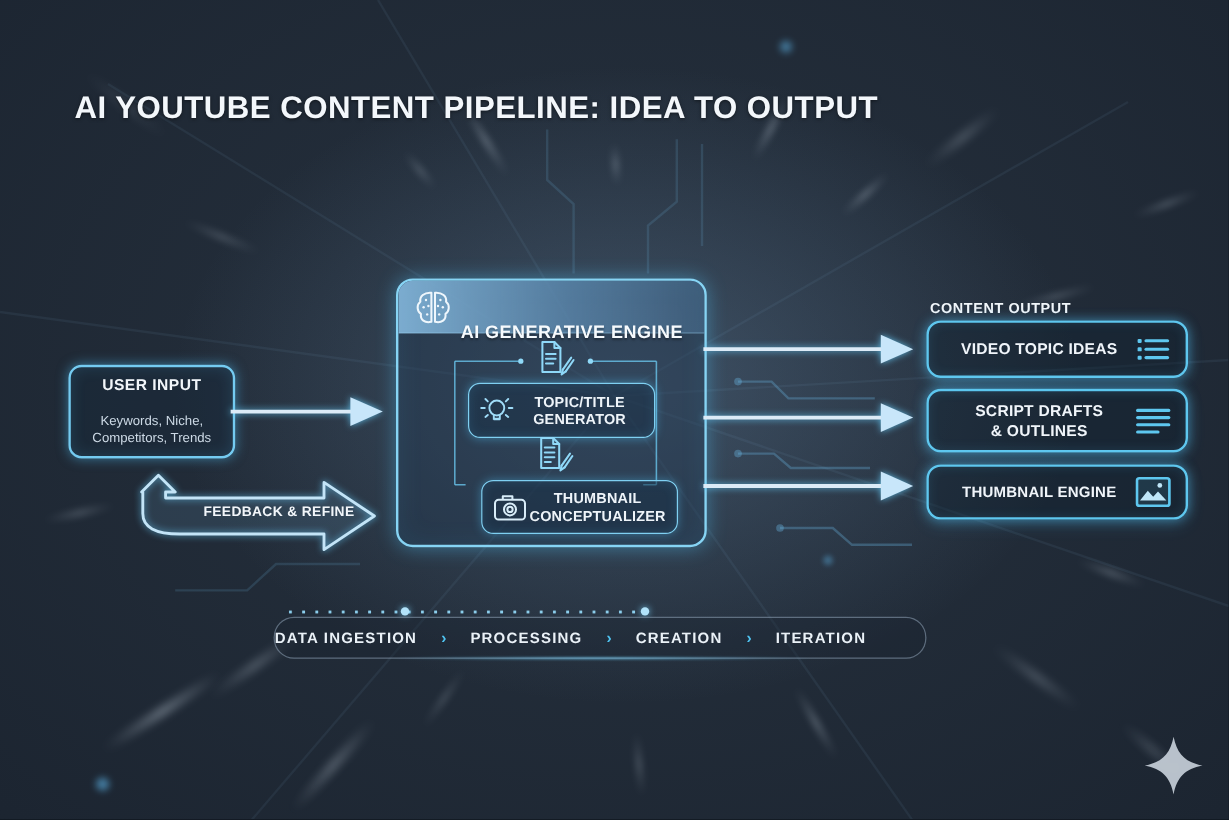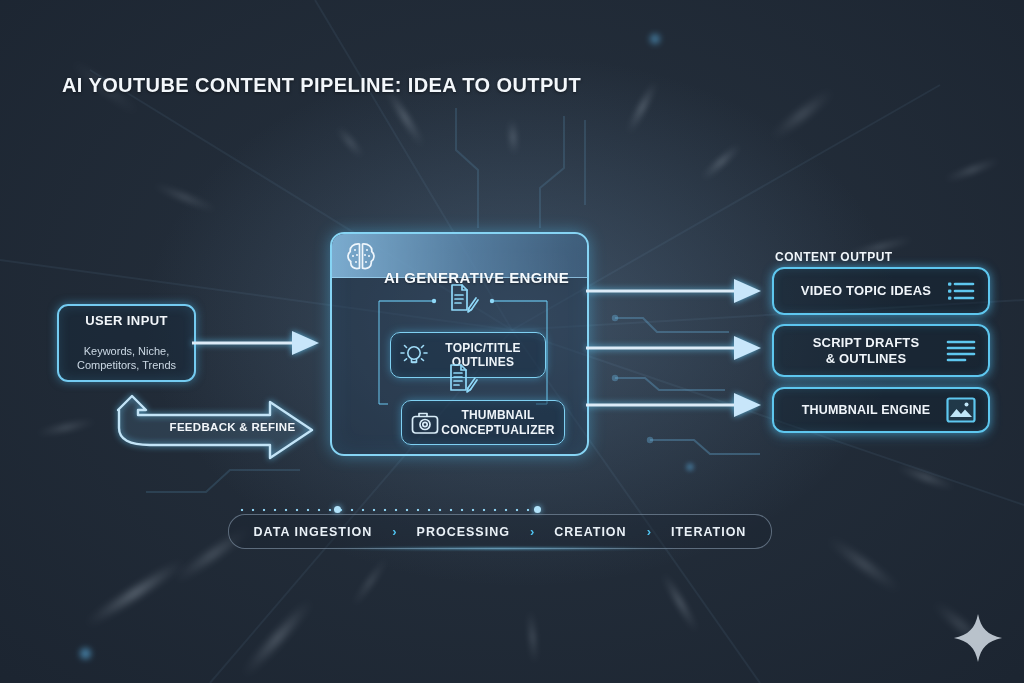--- a/index.html
+++ b/index.html
@@ -9,21 +9,21 @@
     background:
       radial-gradient(ellipse 540px 380px at 51% 47%, rgba(115,150,185,0.32), rgba(0,0,0,0) 70%),
       radial-gradient(ellipse 1300px 950px at 50% 45%, #27323f 0%, #1c2531 55%, #151c27 100%);
   }
   .streak{position:absolute;border-radius:50%;
     background:linear-gradient(90deg, rgba(220,235,248,0) 0%, rgba(225,238,250,1) 50%, rgba(220,235,248,0) 100%);}
   .cdot{position:absolute;border-radius:50%;background:#5db4e8;}
   svg{display:block;}
   .glowline{filter:drop-shadow(0 0 3px rgba(100,200,245,0.85));}
 
-  .title{position:absolute;left:62px;top:74px;font-size:20px;font-weight:700;
+  .title{position:absolute;left:62px;top:74px;font-size:26px;font-weight:700;
     color:#f3f7fb;letter-spacing:0.4px;text-shadow:0 1px 3px rgba(0,0,0,0.5);}
 
   
   .nbox{position:absolute;border:2px solid #74cbf1;border-radius:11px;
     background:rgba(22,40,58,0.45);
     box-shadow:0 0 10px rgba(80,190,240,0.50), inset 0 0 12px rgba(80,190,240,0.16);}
   .user-input{left:57px;top:304px;width:135px;height:74px;display:flex;flex-direction:column;
     align-items:center;justify-content:center;text-align:center;}
   .user-input .t{font-size:13px;font-weight:700;color:#f2f6fa;letter-spacing:.4px;margin-bottom:17px;}
   .user-input .s{font-size:11px;color:#ccd9e5;line-height:1.25;}
@@ -36,21 +36,21 @@
     background:linear-gradient(90deg, rgba(128,178,214,0.95) 0%, rgba(100,148,188,0.70) 55%, rgba(82,124,162,0.45) 100%);
     border-bottom:1px solid rgba(160,215,245,0.75);
     display:flex;align-items:center;padding:0 12px;}
   .engine-header .ht{flex:1;text-align:center;font-size:15px;font-weight:700;color:#f6fafd;
     letter-spacing:.4px;text-shadow:0 1px 2px rgba(0,0,0,0.35);margin-top:44px;}
   .module{position:absolute;border:1.5px solid #7fd0f2;border-radius:10px;
     background:rgba(26,48,70,0.55);display:flex;align-items:center;padding:0 8px;
     box-shadow:0 0 8px rgba(80,190,240,0.45), inset 0 0 10px rgba(80,190,240,0.15);}
   .module .lines{flex:1;text-align:center;font-size:12px;font-weight:700;color:#eef4f9;
     line-height:1.18;letter-spacing:.2px;}
-  .mod-topic{left:58px;top:85px;width:138px;height:44px;margin-top:13px;}
+  .mod-topic{left:58px;top:85px;width:138px;height:44px;}
   .mod-thumb{left:69px;top:166px;width:146px;height:43px;}
   .docicon{position:absolute;}
 
   
   .out-header{position:absolute;left:775px;top:250px;font-size:12px;font-weight:700;
     color:#f1f6fa;letter-spacing:.5px;}
   .obox{position:absolute;left:772px;width:190px;border:2px solid #5ec7ef;border-radius:12px;
     background:rgba(16,32,48,0.40);display:flex;align-items:center;padding:0 12px;
     box-shadow:0 0 10px rgba(80,190,240,0.55), 0 4px 14px rgba(80,190,240,0.20), inset 0 0 10px rgba(80,190,240,0.14);}
   .obox .lines{flex:1;text-align:center;font-size:13px;font-weight:700;color:#f0f5fa;
@@ -59,21 +59,21 @@
   .obox2{top:324px;height:49px;}
   .obox3{top:387px;height:42px;}
 
   
   .fb-label{position:absolute;left:160px;top:421px;width:145px;text-align:center;
     font-size:11.5px;font-weight:700;color:#f2f6fa;letter-spacing:.3px;}
 
   
   .pill{position:absolute;left:228px;top:514px;width:542px;height:33px;border-radius:17px;
     border:1px solid rgba(145,165,185,0.55);background:rgba(24,34,46,0.32);
-    display:flex;align-items:center;justify-content:center;gap:20px;}
+    display:flex;align-items:center;justify-content:flex-start;gap:20px;}
   .pill:after{content:"";position:absolute;left:18%;right:18%;bottom:-2px;height:3px;
     background:radial-gradient(ellipse at center, rgba(110,205,245,0.8), rgba(110,205,245,0) 75%);
     filter:blur(1px);}
   .stage{font-size:12.5px;font-weight:700;color:#eaf1f7;letter-spacing:1px;}
   .psep{font-size:13px;font-weight:700;color:#4fc3f0;}
   .dotline{position:absolute;left:240px;top:508px;width:306px;height:4px;
     background-image:radial-gradient(circle 1.3px at 2px 2px, rgba(145,215,246,0.95) 1.1px, rgba(145,215,246,0) 1.6px);
     background-size:11px 4px;background-repeat:repeat-x;}
   .bigdot{position:absolute;width:7px;height:7px;border-radius:50%;background:#b2e3fa;
     box-shadow:0 0 6px rgba(120,205,245,0.9);}
@@ -214,21 +214,21 @@
           <path d="M2,13 H5"></path>
             <path d="M25,13 H28"></path>
           <path d="M5.5,5.5 L7.5,7.5"></path>
             <path d="M24.5,5.5 L22.5,7.5"></path>
           <path d="M5.5,20.5 L7.5,18.8"></path>
             <path d="M24.5,20.5 L22.5,18.8"></path>
         </g>
       </svg>
       <div class="lines">
         <div>TOPIC/TITLE</div>
-        <div>OUTLINES</div>
+        <div>GENERATOR</div>
       </div>
     </div>
 
     <svg class="docicon" width="34" height="32" viewBox="0 0 32 32" style="left:113px;top:129px;">
       <g stroke="#8fd8f8" stroke-width="1.7" fill="none" stroke-linejoin="round" stroke-linecap="round">
         <path d="M5,2 H15 L20,7 V27 H5 Z"></path>
           <path d="M15,2 V7 H20"></path>
         <path d="M8,10 H16"></path>
           <path d="M8,14 H16"></path>
           <path d="M8,18 H16"></path>

